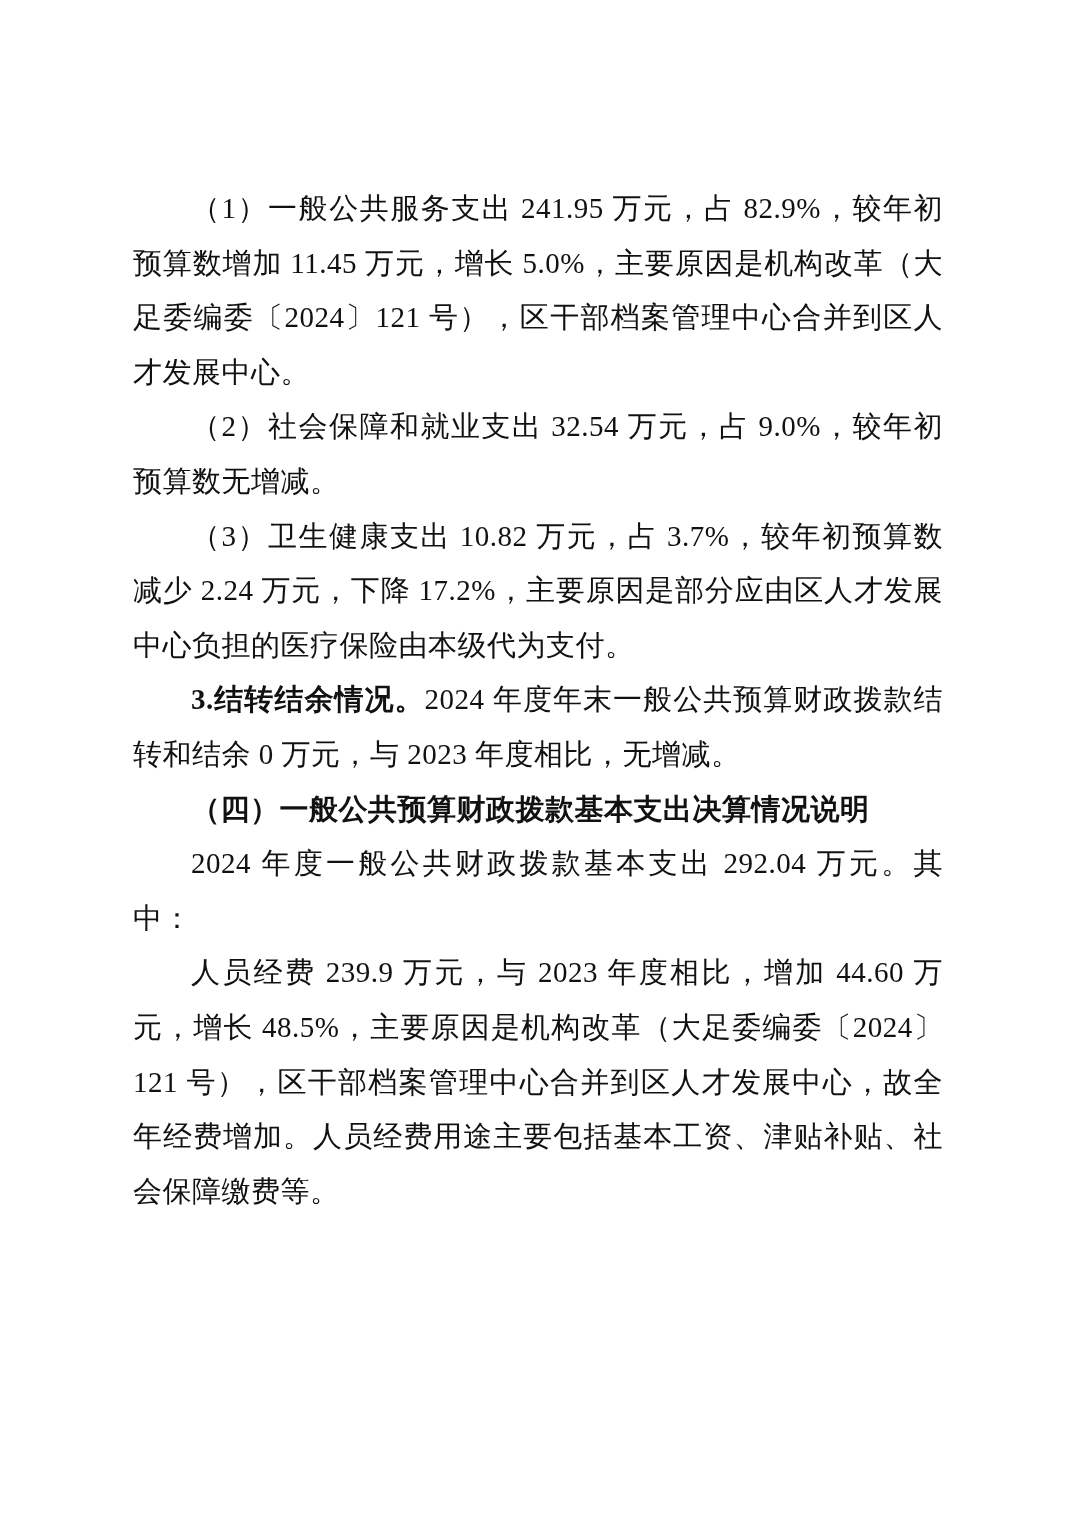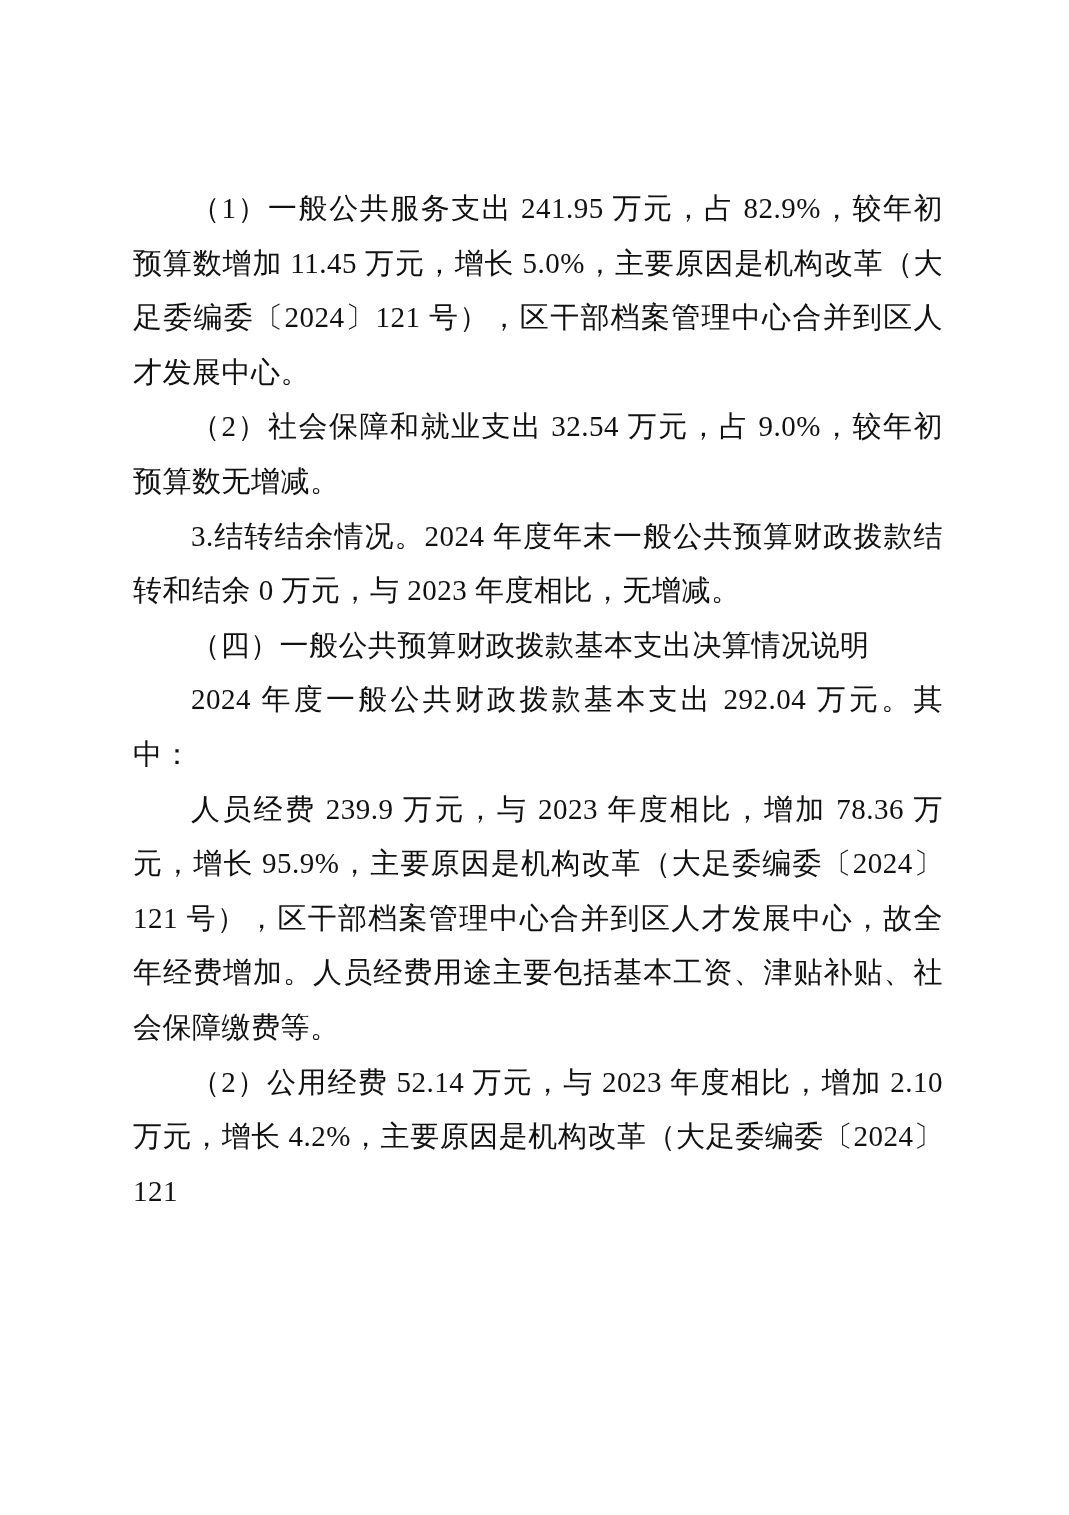--- a/index.html
+++ b/index.html
@@ -26,43 +26,43 @@
     text-align: justify;
     text-justify: inter-ideograph;
     letter-spacing: 0.5px;
   }
   .content p {
     margin: 0;
     padding: 0;
     text-indent: 2em;
   }
   .content p .lead {
-    font-weight: 400;
+    font-weight: 700;
   }
   .content p.heading .lead {
-    font-weight: 400;
+    font-weight: 700;
   }
   .footer {
     position: absolute;
     left: 790px;
     top: 1458px;
     width: 220px;
     text-align: center;
     font-size: 27px;
     color: #222222;
     letter-spacing: 2px;
   }
 </style>
 </head>
 <body>
 
 <div class="page">
   <div class="content">
     <p><span class="lead"></span><span>（1）一般公共服务支出 241.95 万元，占 82.9%，较年初预算数增加 11.45 万元，增长 5.0%，主要原因是机构改革（大足委编委〔2024〕121 号），区干部档案管理中心合并到区人才发展中心。</span></p>
     <p><span class="lead"></span><span>（2）社会保障和就业支出 32.54 万元，占 9.0%，较年初预算数无增减。</span></p>
+    <p><span class="lead"></span><span>（3）卫生健康支出 10.82 万元，占 3.7%，较年初预算数减少 2.24 万元，下降 17.2%，主要原因是部分应由区人才发展中心负担的医疗保险由本级代为支付。</span></p>
     <p><span class="lead">3.结转结余情况。</span><span>2024 年度年末一般公共预算财政拨款结转和结余 0 万元，与 2023 年度相比，无增减。</span></p>
     <p class="heading"><span class="lead">（四）一般公共预算财政拨款基本支出决算情况说明</span><span></span></p>
     <p><span class="lead"></span><span>2024 年度一般公共财政拨款基本支出 292.04 万元。其中：</span></p>
-    <p><span class="lead"></span><span>人员经费 239.9 万元，与 2023 年度相比，增加 78.36 万元，增长 95.9%，主要原因是机构改革（大足委编委〔2024〕121 号），区干部档案管理中心合并到区人才发展中心，故全年经费增加。人员经费用途主要包括基本工资、津贴补贴、社会保障缴费等。</span></p>
-    <p><span class="lead"></span><span>（2）公用经费 52.14 万元，与 2023 年度相比，增加 2.10 万元，增长 4.2%，主要原因是机构改革（大足委编委〔2024〕121</span></p>
+    <p><span class="lead"></span><span>人员经费 239.9 万元，与 2023 年度相比，增加 44.60 万元，增长 48.5%，主要原因是机构改革（大足委编委〔2024〕121 号），区干部档案管理中心合并到区人才发展中心，故全年经费增加。人员经费用途主要包括基本工资、津贴补贴、社会保障缴费等。</span></p>
   </div>
   <div class="footer">— 5 —</div>
 </div>
 
 </body></html>

